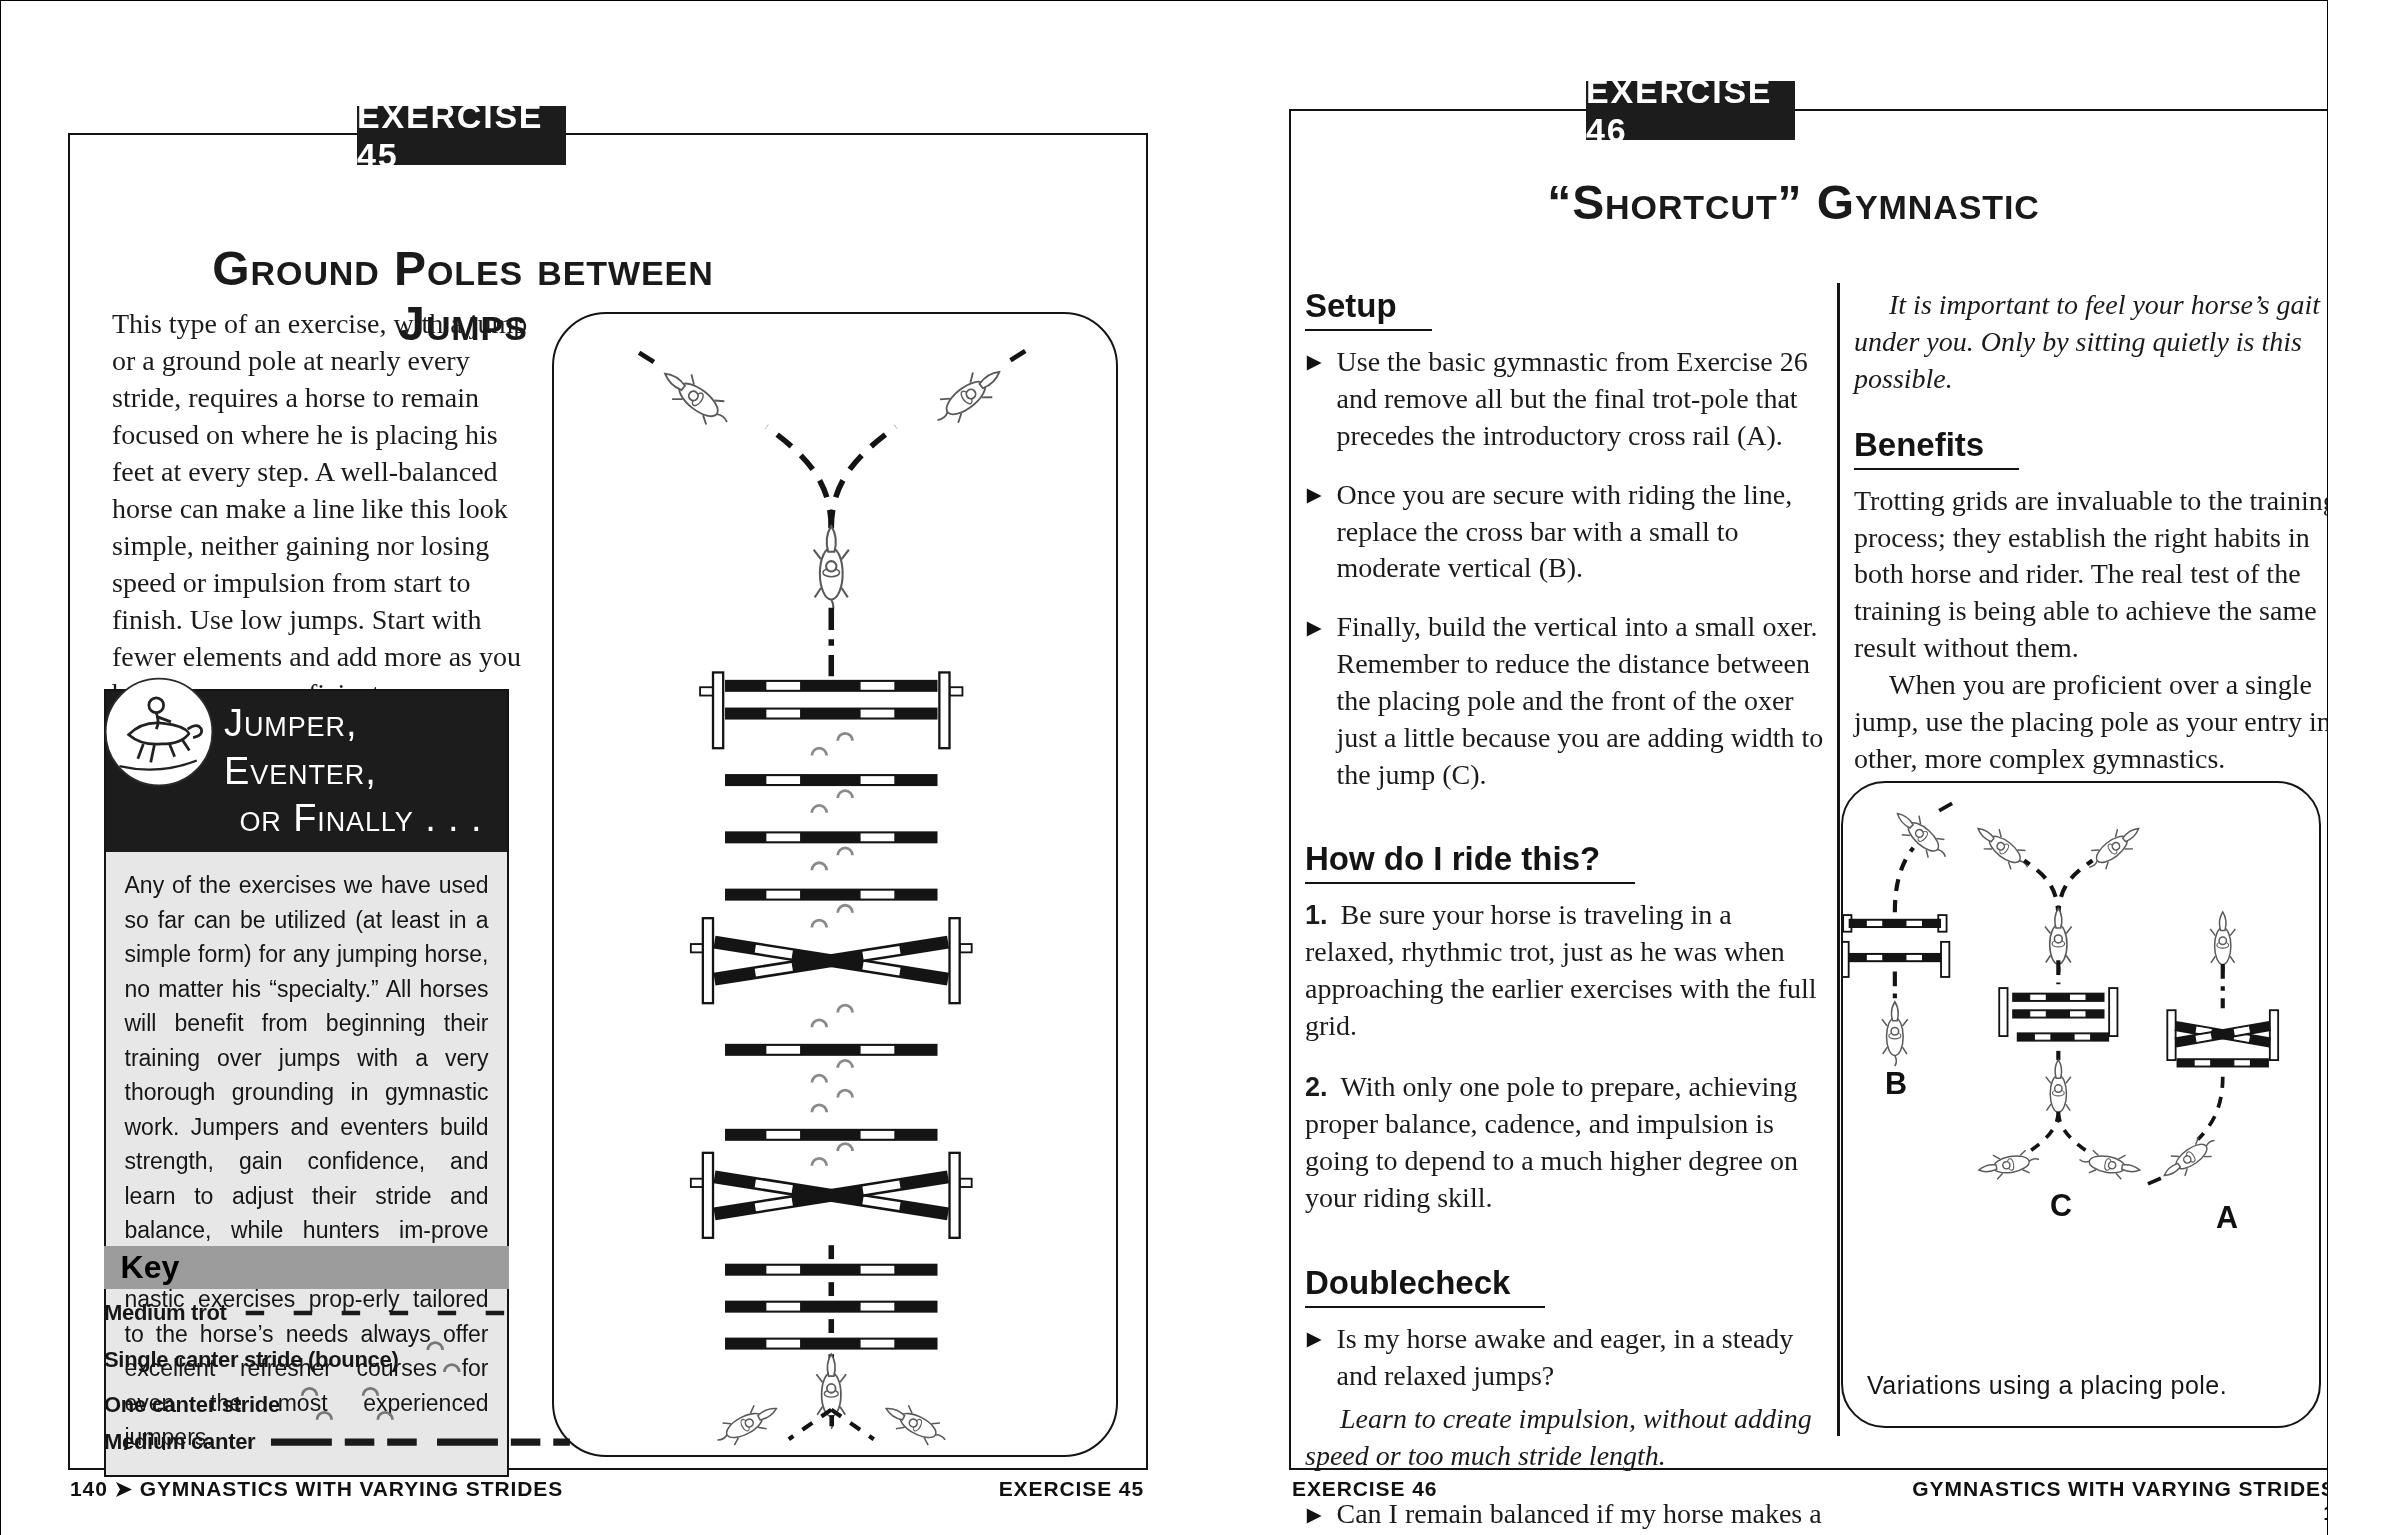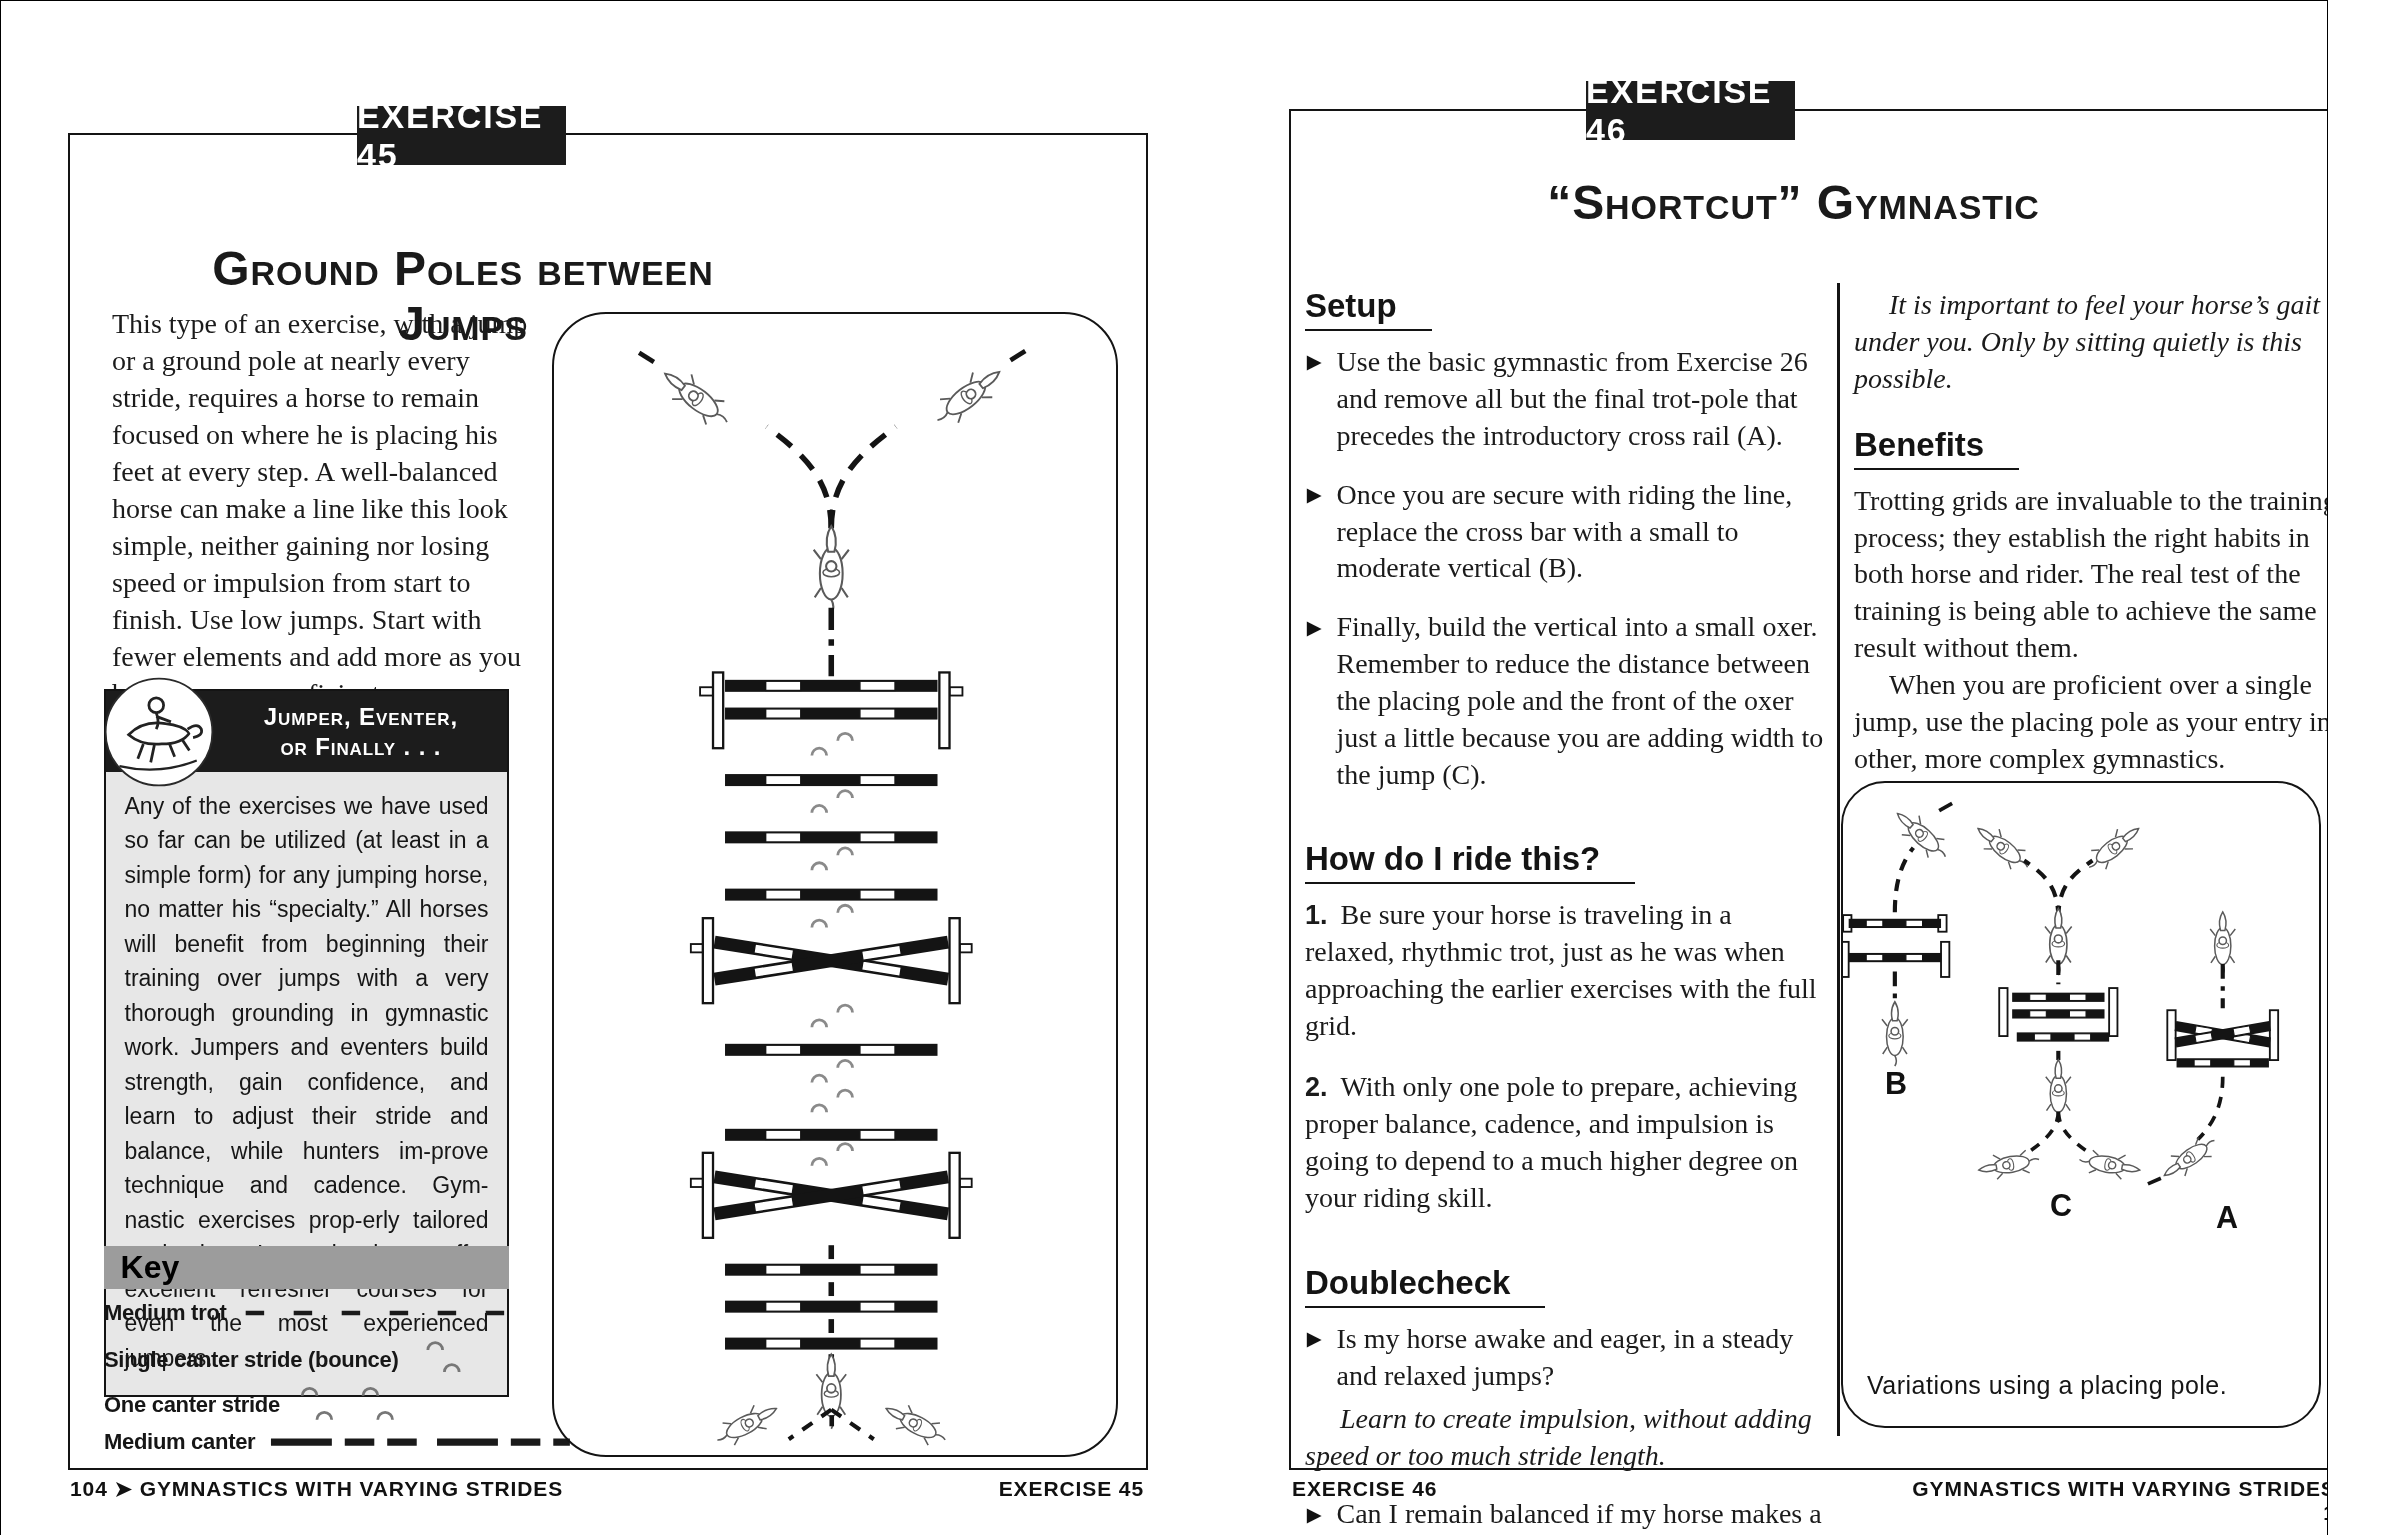--- a/index.html
+++ b/index.html
@@ -11,21 +11,21 @@
   #exbox45{left:356px;top:105px;width:209px;height:59px;}
   #exbox46{left:1585px;top:80px;width:209px;height:59px;}
   .pgtitle{position:absolute;font-weight:700;font-variant:small-caps;font-size:48px;letter-spacing:0.9px;text-align:center;color:#1a1a1a;}
   #title45{left:157px;top:200px;width:610px;margin-top:40px;}
   #title46{left:1469px;top:174px;width:647px;}
   .serif{font-family:"Liberation Serif",serif;font-size:28px;line-height:1.32;color:#1b1b1b;}
   #intro45{position:absolute;left:111px;top:305px;width:423px;}
   
   #sidebar45{position:absolute;left:103px;top:688px;width:405px;border:2.8px solid #141414;box-sizing:border-box;background:#e7e7e7;}
   #sidebar45 .sbhead{background:#1c1c1c;color:#fff;min-height:81px;padding:9.2px 9.2px 9.2px 118px;display:flex;flex-direction:column;justify-content:center;align-items:center;box-sizing:border-box;}
-  #sidebar45 .sbhead div{font-variant:small-caps;font-weight:700;font-size:24px;letter-spacing:0.9px;line-height:1.25;}
+  #sidebar45 .sbhead div{font-variant:small-caps;font-weight:400;font-size:38px;letter-spacing:0.9px;line-height:1.25;}
   #sidebar45 .sbbody{padding:16.6px 18.5px 20.3px 18.5px;font-size:23px;line-height:1.5;text-align:justify;color:#161616;}
   #horsebadge{position:absolute;left:-5.5px;top:-16.6px;width:116px;height:116px;z-index:6;}
   
   #keybar{position:absolute;left:103px;top:1245px;width:405px;height:43px;background:#9c9c9c;color:#000000;font-weight:700;font-size:32px;display:flex;align-items:center;padding-left:16.6px;box-sizing:border-box;}
   .legend-row{position:absolute;left:103px;display:flex;align-items:center;gap:13px;}
   .legend-label{font-weight:700;font-size:22px;letter-spacing:-0.3px;color:#161616;white-space:nowrap;}
   
   #diagram45{position:absolute;left:551px;top:311px;width:566px;height:1145px;border:2.8px solid #141414;border-radius:54px;box-sizing:border-box;}
   #diagram46{position:absolute;left:1840px;top:780px;width:480px;height:647px;border:2.8px solid #141414;border-radius:44px;box-sizing:border-box;}
   .dlabel{position:absolute;font-weight:700;font-size:30.5px;color:#111;}
@@ -198,21 +198,21 @@
 
       <use href="#Lhorse" transform="translate(300,1162) scale(0.95)"></use>
       <rect x="298" y="1192" width="5" height="12" fill="#141414"></rect>
       <path d="M300,1186 L254,1218" stroke="#141414" stroke-width="4.5" stroke-dasharray="13 12" fill="none"></path>
       <path d="M300,1186 L346,1218" stroke="#141414" stroke-width="4.5" stroke-dasharray="13 12" fill="none"></path>
       <use href="#Lhorse" transform="translate(212,1200) rotate(62) scale(0.85)"></use>
       <use href="#Lhorse" transform="translate(388,1200) rotate(-62) scale(0.85)"></use>
     </svg>
   </div>
 
-  <div class="footer" style="left:69px;">104 ➤ GYMNASTICS WITH VARYING STRIDES</div>
+  <div class="footer" style="left:69px;">140 ➤ GYMNASTICS WITH VARYING STRIDES</div>
   <div class="footer" style="left:912px;width:231px;text-align:right;">EXERCISE 45</div>
 
   <div class="exbox" id="exbox46">
     <span>EXERCISE 46</span>
   </div>
   <div class="page" id="page-right"></div>
 
   <div class="pgtitle" id="title46">“Shortcut” Gymnastic</div>
 
   <div id="divider46"></div>

